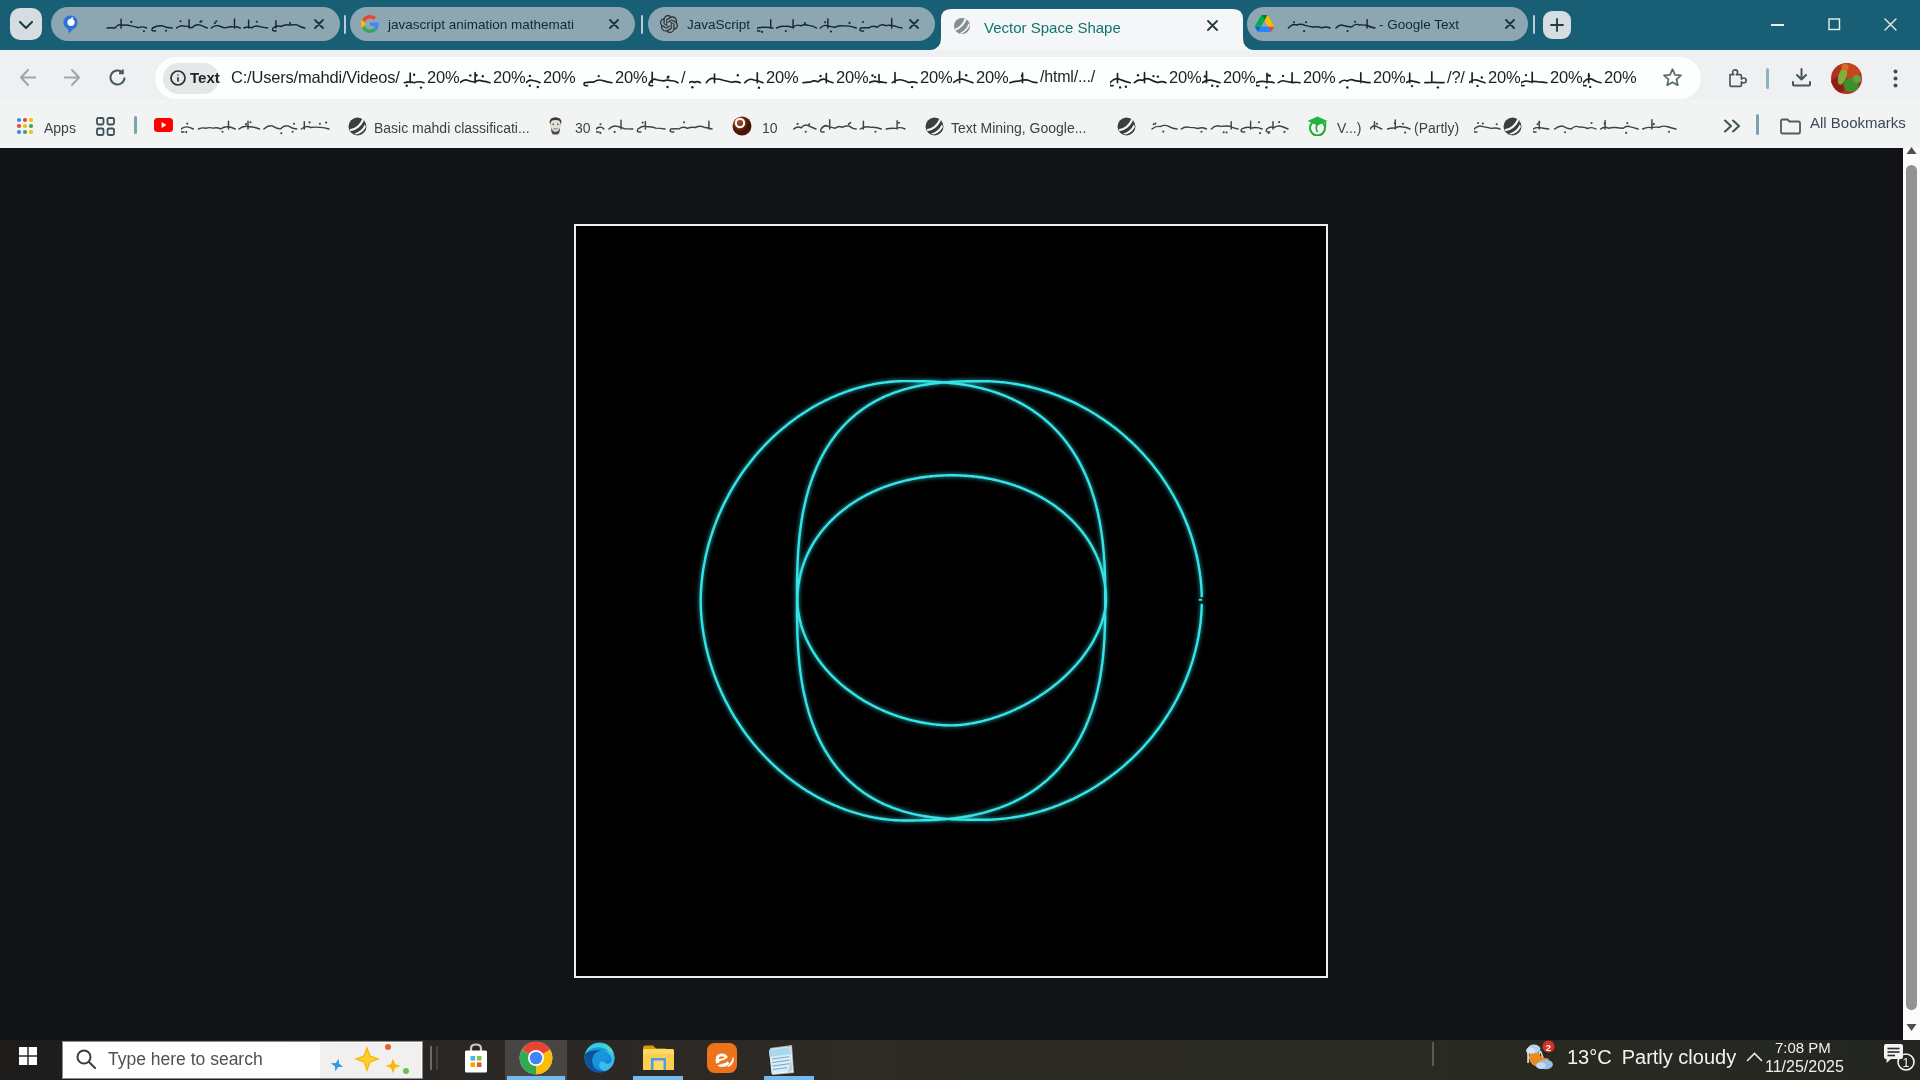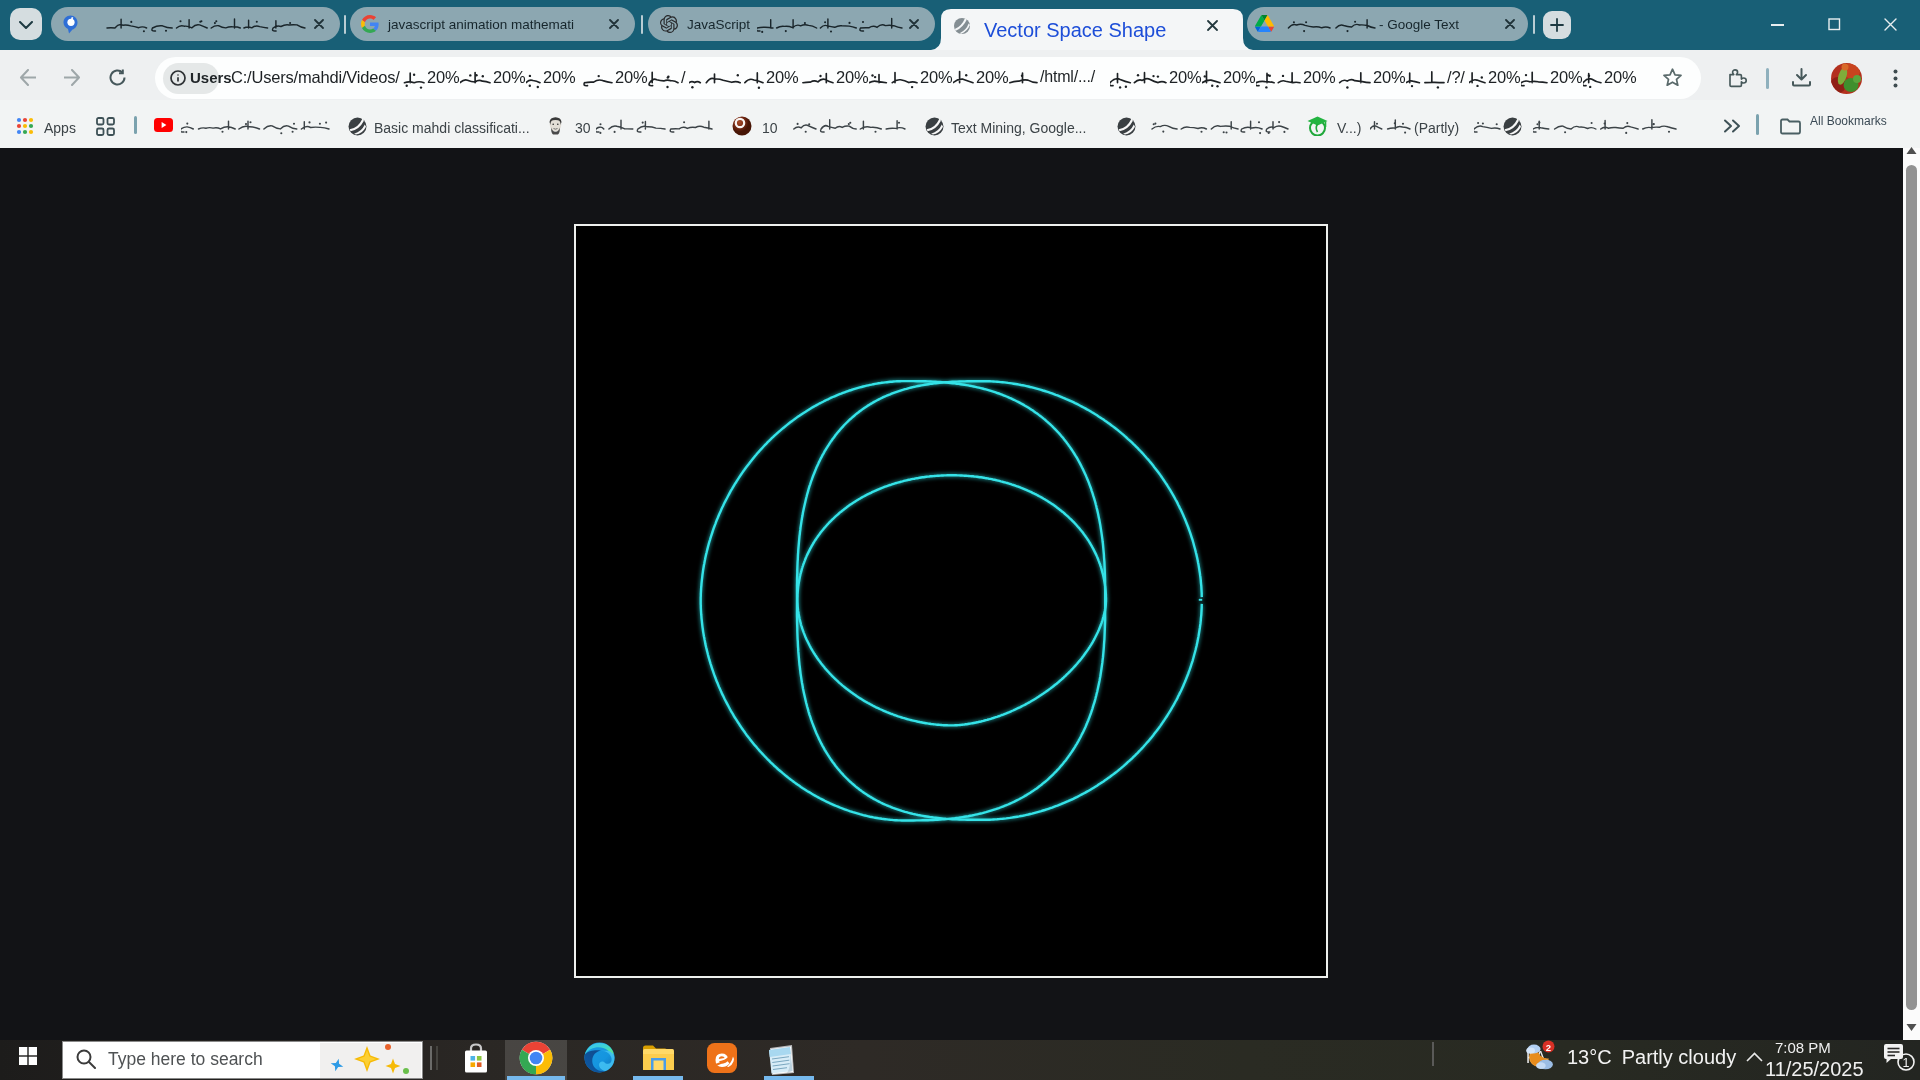--- a/index.html
+++ b/index.html
@@ -77,21 +77,21 @@
 <svg class="abs" style="left:931px;top:9px" width="322" height="41">
     <path d="M0 41 Q10 39.5 10 29 L10 10 Q10 0 20 0 L302 0 Q312 0 312 10 L312 29 Q312 39.5 322 41 Z" fill="#f4f6f7"></path>
   </svg>
 <svg class="abs" style="left:953px;top:17px" width="18" height="18" viewBox="0 0 18 18">
     <circle cx="9" cy="9" r="8" fill="#848e93"></circle>
     <g transform="rotate(-42 9 9)">
       <path d="M1.6 6.4 Q8 9.2 16.6 5.2 L16.6 7.6 Q8.5 11 1.2 8.4Z" fill="#f4f6f7"></path>
       <path d="M2.4 12.8 Q9.5 15 15.6 11.6 L15.6 13.6 Q9.5 16.4 3.4 14.4Z" fill="#f4f6f7"></path>
     </g>
   </svg>
-<div class="abs" style="left:984px;top:19px;font-size:20px;color:#1d4ed8;white-space:nowrap">Vector Space Shape</div>
+<div class="abs" style="left:984px;top:19px;font-size:15px;color:#0f766e;white-space:nowrap">Vector Space Shape</div>
 <svg class="abs" style="left:1207px;top:20px" width="11" height="11">
     <path d="M1 1L10 10M10 1L1 10" stroke="#24393e" stroke-width="1.8" stroke-linecap="round"></path>
   </svg>
 <div class="pill" style="left:1247px;width:281px"></div>
 <svg class="abs" style="left:1255px;top:15px" width="19" height="17" viewBox="0 0 87.3 78">
     <path d="m6.6 66.85 3.85 6.65c.8 1.4 1.95 2.5 3.3 3.3l13.75-23.8h-27.5c0 1.55.4 3.1 1.2 4.5z" fill="#0066da"></path>
     <path d="m43.65 25-13.75-23.8c-1.35.8-2.5 1.9-3.3 3.3l-25.4 44a9.06 9.06 0 0 0-1.2 4.5h27.5z" fill="#00ac47"></path>
     <path d="m73.55 76.8c1.35-.8 2.5-1.9 3.3-3.3l1.6-2.75 7.65-13.25c.8-1.4 1.2-2.95 1.2-4.5h-27.502l5.852 11.5z" fill="#ea4335"></path>
     <path d="m43.65 25 13.75-23.8c-1.35-.8-2.9-1.2-4.5-1.2h-18.5c-1.6 0-3.15.45-4.5 1.2z" fill="#00832d"></path>
     <path d="m59.8 53h-32.3l-13.75 23.8c1.35.8 2.9 1.2 4.5 1.2h50.8c1.6 0 3.15-.45 4.5-1.2z" fill="#2684fc"></path>
@@ -131,21 +131,21 @@
 <svg class="abs" style="left:109px;top:69px" width="17" height="17" viewBox="0 0 17 17">
     <path d="M15.5 8.5A7 7 0 1 1 13.5 3.6" fill="none" stroke="#45575b" stroke-width="2"></path>
     <path d="M13.8 0.5V4.3H10" fill="none" stroke="#45575b" stroke-width="2"></path>
   </svg>
 <div class="abs" style="left:155px;top:57px;width:1546px;height:42px;background:#fdfefe;border-radius:21px"></div>
 <div class="abs" style="left:163px;top:62.5px;width:56px;height:31px;background:#e5e8e8;border-radius:16px"></div>
 <svg class="abs" style="left:170px;top:70px" width="16" height="16">
     <circle cx="8" cy="8" r="7" fill="none" stroke="#2d3134" stroke-width="1.7"></circle>
     <path d="M8 7.2V11.5M8 4.5V5.6" stroke="#2d3134" stroke-width="1.7"></path>
   </svg>
-<div class="abs" style="left:190px;top:69px;font-size:15px;font-weight:bold;color:#202528">Users</div>
+<div class="abs" style="left:190px;top:69px;font-size:15px;font-weight:bold;color:#202528">Text</div>
 <div class="abs" style="left:231px;top:68px;font-size:16.5px;color:#1d2124;white-space:nowrap;letter-spacing:-0.2px">C:/Users/mahdi/Videos/</div>
 <svg style="position:absolute;left:402px;top:69px;opacity:1.0" width="26" height="20" viewBox="0 0 26 20">
     <path d="M22.0 13.7Q17.1 11.8 12.2 13.7Q7.3 12.0 2.4 13.7M8.2 13.7L8.2 4.2" fill="none" stroke="#1d2124" stroke-width="1.66" stroke-linecap="round"></path>
     <circle cx="12.1" cy="5.8" r="1.20" fill="#1d2124"></circle>
     <circle cx="19.0" cy="18.6" r="1.20" fill="#1d2124"></circle>
     <circle cx="4.7" cy="16.8" r="1.20" fill="#1d2124"></circle>
   </svg>
 <div class="abs" style="left:427px;top:68px;font-size:16.5px;color:#1d2124;white-space:nowrap;letter-spacing:-0.2px">20%</div>
 <svg style="position:absolute;left:460px;top:69px;opacity:1.0" width="34" height="20" viewBox="0 0 34 20">
     <path d="M30.0 13.7Q26.2 12.6 22.5 12.2Q18.8 10.1 15.0 13.0Q11.2 12.9 7.5 11.2Q3.8 9.9 0.0 13.7M15.1 13.7L15.1 3.6" fill="none" stroke="#1d2124" stroke-width="1.66" stroke-linecap="round"></path>
@@ -443,21 +443,21 @@
     <circle cx="6.4" cy="5.6" r="1.05" fill="#3c4347"></circle>
     <circle cx="4.5" cy="7.3" r="1.05" fill="#3c4347"></circle>
   </svg>
 <svg class="abs" style="left:1723px;top:119px" width="20" height="14">
     <path d="M2 1.5L8 7L2 12.5M10 1.5L16 7L10 12.5" fill="none" stroke="#3e5156" stroke-width="2" stroke-linecap="round" stroke-linejoin="round"></path>
   </svg>
 <div class="abs" style="left:1756px;top:114px;width:3px;height:21px;background:#7ba2ae;border-radius:1.5px"></div>
 <svg class="abs" style="left:1780px;top:118px" width="21" height="17">
     <path d="M1 3Q1 1.5 2.5 1.5H7.5L9.5 3.5H18.5Q20 3.5 20 5V13.5Q20 15.5 18.5 15.5H2.5Q1 15.5 1 14Z" fill="none" stroke="#4a5f63" stroke-width="1.8"></path>
   </svg>
-<div class="abs" style="left:1810px;top:114px;font-size:12px;color:#3a4954">All Bookmarks</div>
+<div class="abs" style="left:1810px;top:114px;font-size:15px;color:#3a4954">All Bookmarks</div>
 <div id="content"></div>
 <div id="canvasbox"></div>
 <svg class="abs" style="left:576px;top:226px" width="750" height="750" viewBox="576 226 750 750">
 <g fill="none" stroke="#35e3e8" stroke-width="2.4" style="filter:drop-shadow(0 0 2px rgba(47,227,232,0.85))">
 <path d="M1201.8 603.9L1201.7 605.7L1201.7 607.5L1201.6 609.3L1201.5 611.1L1201.4 613.0L1201.3 614.8L1201.1 616.6L1200.9 618.5L1200.8 620.3L1200.6 622.1L1200.4 624.0L1200.1 625.8L1199.9 627.7L1199.6 629.5L1199.3 631.4L1199.0 633.2L1198.7 635.1L1198.4 636.9L1198.0 638.8L1197.7 640.6L1197.3 642.5L1196.9 644.3L1196.5 646.1L1196.0 648.0L1195.6 649.8L1195.1 651.7L1194.6 653.5L1194.1 655.3L1193.6 657.2L1193.1 659.0L1192.6 660.8L1192.0 662.6L1191.4 664.4L1190.8 666.3L1190.2 668.1L1189.6 669.9L1188.9 671.7L1188.3 673.5L1187.6 675.3L1186.9 677.0L1186.2 678.8L1185.5 680.6L1184.7 682.4L1184.0 684.1L1183.2 685.9L1182.4 687.7L1181.6 689.4L1180.8 691.2L1179.9 692.9L1179.1 694.6L1178.2 696.3L1177.4 698.1L1176.5 699.8L1175.5 701.5L1174.6 703.2L1173.7 704.9L1172.7 706.5L1171.8 708.2L1170.8 709.9L1169.8 711.5L1168.8 713.2L1167.7 714.8L1166.7 716.5L1165.6 718.1L1164.6 719.7L1163.5 721.3L1162.4 722.9L1161.3 724.5L1160.2 726.1L1159.0 727.7L1157.9 729.2L1156.7 730.8L1155.5 732.3L1154.3 733.8L1153.1 735.4L1151.9 736.9L1150.7 738.4L1149.4 739.9L1148.2 741.4L1146.9 742.8L1145.6 744.3L1144.3 745.7L1143.0 747.2L1141.7 748.6L1140.4 750.0L1139.0 751.4L1137.7 752.8L1136.3 754.2L1134.9 755.6L1133.5 756.9L1132.1 758.3L1130.7 759.6L1129.3 760.9L1127.8 762.2L1126.4 763.5L1124.9 764.8L1123.5 766.1L1122.0 767.3L1120.5 768.6L1119.0 769.8L1117.5 771.1L1116.0 772.3L1114.4 773.5L1112.9 774.6L1111.3 775.8L1109.8 777.0L1108.2 778.1L1106.6 779.2L1105.0 780.3L1103.5 781.4L1101.8 782.5L1100.2 783.6L1098.6 784.6L1097.0 785.7L1095.3 786.7L1093.7 787.7L1092.0 788.7L1090.4 789.7L1088.7 790.7L1087.0 791.6L1085.3 792.6L1083.6 793.5L1081.9 794.4L1080.2 795.3L1078.5 796.2L1076.8 797.1L1075.1 797.9L1073.3 798.8L1071.6 799.6L1069.8 800.4L1068.1 801.2L1066.3 801.9L1064.6 802.7L1062.8 803.4L1061.0 804.2L1059.2 804.9L1057.5 805.6L1055.7 806.2L1053.9 806.9L1052.1 807.6L1050.3 808.2L1048.5 808.8L1046.7 809.4L1044.8 810.0L1043.0 810.5L1041.2 811.1L1039.4 811.6L1037.6 812.1L1035.7 812.6L1033.9 813.1L1032.1 813.6L1030.2 814.0L1028.4 814.5L1026.5 814.9L1024.7 815.3L1022.8 815.7L1021.0 816.0L1019.2 816.4L1017.3 816.7L1015.5 817.0L1013.6 817.3L1011.8 817.6L1009.9 817.9L1008.1 818.1L1006.2 818.4L1004.4 818.6L1002.6 818.8L1000.7 818.9L998.9 819.1L997.1 819.3L995.2 819.4L993.4 819.5L991.6 819.6L989.8 819.7L988.0 819.7L986.2 819.8L984.5 819.8L982.8 819.8L977.3 819.8L973.5 819.8L970.3 819.7L967.3 819.7L964.5 819.6L961.9 819.6L959.4 819.5L957.0 819.4L954.6 819.3L952.3 819.2L950.1 819.1L947.9 818.9L945.8 818.8L943.7 818.6L941.7 818.4L939.7 818.2L937.7 818.0L935.8 817.8L933.9 817.6L932.0 817.3L930.2 817.1L928.3 816.8L926.5 816.5L924.8 816.2L923.0 815.9L921.3 815.6L919.6 815.3L917.9 815.0L916.2 814.6L914.5 814.2L912.9 813.9L911.3 813.5L909.7 813.1L908.1 812.7L906.5 812.2L905.0 811.8L903.4 811.3L901.9 810.9L900.4 810.4L898.9 809.9L897.4 809.4L895.9 808.9L894.5 808.4L893.0 807.9L891.6 807.3L890.2 806.7L888.8 806.2L887.4 805.6L886.0 805.0L884.6 804.4L883.3 803.8L881.9 803.1L880.6 802.5L879.3 801.8L878.0 801.2L876.7 800.5L875.4 799.8L874.1 799.1L872.9 798.4L871.6 797.6L870.4 796.9L869.1 796.1L867.9 795.4L866.7 794.6L865.5 793.8L864.3 793.0L863.2 792.2L862.0 791.4L860.9 790.5L859.7 789.7L858.6 788.8L857.5 787.9L856.3 787.1L855.2 786.2L854.2 785.2L853.1 784.3L852.0 783.4L851.0 782.4L849.9 781.5L848.9 780.5L847.8 779.5L846.8 778.5L845.8 777.5L844.8 776.5L843.8 775.5L842.9 774.4L841.9 773.4L840.9 772.3L840.0 771.2L839.1 770.1L838.1 769.0L837.2 767.9L836.3 766.8L835.4 765.7L834.6 764.5L833.7 763.3L832.8 762.2L832.0 761.0L831.1 759.8L830.3 758.6L829.5 757.4L828.7 756.1L827.9 754.9L827.1 753.6L826.3 752.3L825.5 751.0L824.7 749.8L824.0 748.4L823.3 747.1L822.5 745.8L821.8 744.4L821.1 743.1L820.4 741.7L819.7 740.3L819.0 738.9L818.4 737.5L817.7 736.1L817.0 734.6L816.4 733.2L815.8 731.7L815.2 730.3L814.6 728.8L814.0 727.3L813.4 725.8L812.8 724.2L812.2 722.7L811.7 721.1L811.1 719.6L810.6 718.0L810.1 716.4L809.5 714.8L809.0 713.1L808.5 711.5L808.1 709.8L807.6 708.2L807.1 706.5L806.7 704.8L806.2 703.0L805.8 701.3L805.4 699.6L805.0 697.8L804.6 696.0L804.2 694.2L803.8 692.4L803.4 690.5L803.0 688.7L802.7 686.8L802.4 684.9L802.0 683.0L801.7 681.1L801.4 679.1L801.1 677.1L800.8 675.1L800.5 673.1L800.3 671.1L800.0 669.0L799.8 666.9L799.5 664.8L799.3 662.6L799.1 660.5L798.9 658.2L798.7 656.0L798.5 653.7L798.3 651.4L798.2 649.0L798.0 646.6L797.9 644.2L797.8 641.7L797.6 639.1L797.5 636.5L797.4 633.8L797.3 631.0L797.3 628.1L797.2 625.2L797.1 622.0L797.1 618.8L797.0 615.3L797.0 611.4L797.0 607.0L797.0 600.5L797.0 594.0L797.0 589.6L797.0 585.7L797.1 582.2L797.1 579.0L797.2 575.8L797.3 572.9L797.3 570.0L797.4 567.2L797.5 564.5L797.6 561.9L797.8 559.3L797.9 556.8L798.0 554.4L798.2 552.0L798.3 549.6L798.5 547.3L798.7 545.0L798.9 542.8L799.1 540.5L799.3 538.4L799.5 536.2L799.8 534.1L800.0 532.0L800.3 529.9L800.5 527.9L800.8 525.9L801.1 523.9L801.4 521.9L801.7 519.9L802.0 518.0L802.4 516.1L802.7 514.2L803.0 512.3L803.4 510.5L803.8 508.6L804.2 506.8L804.6 505.0L805.0 503.2L805.4 501.4L805.8 499.7L806.2 498.0L806.7 496.2L807.1 494.5L807.6 492.8L808.1 491.2L808.5 489.5L809.0 487.9L809.5 486.2L810.1 484.6L810.6 483.0L811.1 481.4L811.7 479.9L812.2 478.3L812.8 476.8L813.4 475.2L814.0 473.7L814.6 472.2L815.2 470.7L815.8 469.3L816.4 467.8L817.0 466.4L817.7 464.9L818.4 463.5L819.0 462.1L819.7 460.7L820.4 459.3L821.1 457.9L821.8 456.6L822.5 455.2L823.3 453.9L824.0 452.6L824.7 451.2L825.5 450.0L826.3 448.7L827.1 447.4L827.9 446.1L828.7 444.9L829.5 443.6L830.3 442.4L831.1 441.2L832.0 440.0L832.8 438.8L833.7 437.7L834.6 436.5L835.4 435.3L836.3 434.2L837.2 433.1L838.1 432.0L839.1 430.9L840.0 429.8L840.9 428.7L841.9 427.6L842.9 426.6L843.8 425.5L844.8 424.5L845.8 423.5L846.8 422.5L847.8 421.5L848.9 420.5L849.9 419.5L851.0 418.6L852.0 417.6L853.1 416.7L854.2 415.8L855.2 414.8L856.3 413.9L857.5 413.1L858.6 412.2L859.7 411.3L860.9 410.5L862.0 409.6L863.2 408.8L864.3 408.0L865.5 407.2L866.7 406.4L867.9 405.6L869.1 404.9L870.4 404.1L871.6 403.4L872.9 402.6L874.1 401.9L875.4 401.2L876.7 400.5L878.0 399.8L879.3 399.2L880.6 398.5L881.9 397.9L883.3 397.2L884.6 396.6L886.0 396.0L887.4 395.4L888.8 394.8L890.2 394.3L891.6 393.7L893.0 393.1L894.5 392.6L895.9 392.1L897.4 391.6L898.9 391.1L900.4 390.6L901.9 390.1L903.4 389.7L905.0 389.2L906.5 388.8L908.1 388.3L909.7 387.9L911.3 387.5L912.9 387.1L914.5 386.8L916.2 386.4L917.9 386.0L919.6 385.7L921.3 385.4L923.0 385.1L924.8 384.8L926.5 384.5L928.3 384.2L930.2 383.9L932.0 383.7L933.9 383.4L935.8 383.2L937.7 383.0L939.7 382.8L941.7 382.6L943.7 382.4L945.8 382.2L947.9 382.1L950.1 381.9L952.3 381.8L954.6 381.7L957.0 381.6L959.4 381.5L961.9 381.4L964.5 381.4L967.3 381.3L970.3 381.3L973.5 381.2L977.3 381.2L982.8 381.2L984.5 381.2L986.2 381.2L988.0 381.3L989.8 381.3L991.6 381.4L993.4 381.5L995.2 381.6L997.1 381.7L998.9 381.9L1000.7 382.1L1002.6 382.2L1004.4 382.4L1006.2 382.6L1008.1 382.9L1009.9 383.1L1011.8 383.4L1013.6 383.7L1015.5 384.0L1017.3 384.3L1019.2 384.6L1021.0 385.0L1022.8 385.3L1024.7 385.7L1026.5 386.1L1028.4 386.5L1030.2 387.0L1032.1 387.4L1033.9 387.9L1035.7 388.4L1037.6 388.9L1039.4 389.4L1041.2 389.9L1043.0 390.5L1044.8 391.0L1046.7 391.6L1048.5 392.2L1050.3 392.8L1052.1 393.4L1053.9 394.1L1055.7 394.8L1057.5 395.4L1059.2 396.1L1061.0 396.8L1062.8 397.6L1064.6 398.3L1066.3 399.1L1068.1 399.8L1069.8 400.6L1071.6 401.4L1073.3 402.2L1075.1 403.1L1076.8 403.9L1078.5 404.8L1080.2 405.7L1081.9 406.6L1083.6 407.5L1085.3 408.4L1087.0 409.4L1088.7 410.3L1090.4 411.3L1092.0 412.3L1093.7 413.3L1095.3 414.3L1097.0 415.3L1098.6 416.4L1100.2 417.4L1101.8 418.5L1103.5 419.6L1105.0 420.7L1106.6 421.8L1108.2 422.9L1109.8 424.0L1111.3 425.2L1112.9 426.4L1114.4 427.5L1116.0 428.7L1117.5 429.9L1119.0 431.2L1120.5 432.4L1122.0 433.7L1123.5 434.9L1124.9 436.2L1126.4 437.5L1127.8 438.8L1129.3 440.1L1130.7 441.4L1132.1 442.7L1133.5 444.1L1134.9 445.4L1136.3 446.8L1137.7 448.2L1139.0 449.6L1140.4 451.0L1141.7 452.4L1143.0 453.8L1144.3 455.3L1145.6 456.7L1146.9 458.2L1148.2 459.6L1149.4 461.1L1150.7 462.6L1151.9 464.1L1153.1 465.6L1154.3 467.2L1155.5 468.7L1156.7 470.2L1157.9 471.8L1159.0 473.3L1160.2 474.9L1161.3 476.5L1162.4 478.1L1163.5 479.7L1164.6 481.3L1165.6 482.9L1166.7 484.5L1167.7 486.2L1168.8 487.8L1169.8 489.5L1170.8 491.1L1171.8 492.8L1172.7 494.5L1173.7 496.1L1174.6 497.8L1175.5 499.5L1176.5 501.2L1177.4 502.9L1178.2 504.7L1179.1 506.4L1179.9 508.1L1180.8 509.8L1181.6 511.6L1182.4 513.3L1183.2 515.1L1184.0 516.9L1184.7 518.6L1185.5 520.4L1186.2 522.2L1186.9 524.0L1187.6 525.7L1188.3 527.5L1188.9 529.3L1189.6 531.1L1190.2 532.9L1190.8 534.7L1191.4 536.6L1192.0 538.4L1192.6 540.2L1193.1 542.0L1193.6 543.8L1194.1 545.7L1194.6 547.5L1195.1 549.3L1195.6 551.2L1196.0 553.0L1196.5 554.9L1196.9 556.7L1197.3 558.5L1197.7 560.4L1198.0 562.2L1198.4 564.1L1198.7 565.9L1199.0 567.8L1199.3 569.6L1199.6 571.5L1199.9 573.3L1200.1 575.2L1200.4 577.0L1200.6 578.9L1200.8 580.7L1200.9 582.5L1201.1 584.4L1201.3 586.2L1201.4 588.0L1201.5 589.9L1201.6 591.7L1201.7 593.5L1201.7 595.3L1201.8 597.1"></path>
 <path d="M1105.2 600.8L1105.2 606.5L1105.2 610.6L1105.1 614.1L1105.1 617.4L1105.1 620.5L1105.0 623.5L1104.9 626.4L1104.8 629.1L1104.7 631.8L1104.6 634.4L1104.5 637.0L1104.4 639.5L1104.2 641.9L1104.0 644.3L1103.9 646.7L1103.7 649.0L1103.5 651.3L1103.3 653.5L1103.1 655.8L1102.9 657.9L1102.6 660.1L1102.4 662.2L1102.1 664.3L1101.8 666.4L1101.5 668.5L1101.2 670.5L1100.9 672.5L1100.6 674.5L1100.3 676.5L1099.9 678.5L1099.6 680.4L1099.2 682.3L1098.8 684.2L1098.4 686.1L1098.0 688.0L1097.6 689.8L1097.2 691.7L1096.7 693.5L1096.3 695.3L1095.8 697.1L1095.4 698.8L1094.9 700.6L1094.4 702.3L1093.9 704.0L1093.3 705.7L1092.8 707.4L1092.3 709.1L1091.7 710.8L1091.2 712.4L1090.6 714.1L1090.0 715.7L1089.4 717.3L1088.8 718.9L1088.2 720.5L1087.5 722.0L1086.9 723.6L1086.2 725.2L1085.6 726.7L1084.9 728.2L1084.2 729.7L1083.5 731.2L1082.8 732.7L1082.0 734.1L1081.3 735.6L1080.6 737.0L1079.8 738.5L1079.0 739.9L1078.3 741.3L1077.5 742.7L1076.7 744.1L1075.8 745.4L1075.0 746.8L1074.2 748.1L1073.3 749.5L1072.5 750.8L1071.6 752.1L1070.7 753.4L1069.8 754.7L1068.9 755.9L1068.0 757.2L1067.1 758.4L1066.2 759.7L1065.2 760.9L1064.2 762.1L1063.3 763.3L1062.3 764.5L1061.3 765.6L1060.3 766.8L1059.3 768.0L1058.3 769.1L1057.2 770.2L1056.2 771.3L1055.1 772.4L1054.0 773.5L1053.0 774.6L1051.9 775.6L1050.8 776.7L1049.7 777.7L1048.5 778.8L1047.4 779.8L1046.2 780.8L1045.1 781.8L1043.9 782.7L1042.7 783.7L1041.5 784.7L1040.3 785.6L1039.1 786.5L1037.9 787.5L1036.7 788.4L1035.4 789.2L1034.1 790.1L1032.9 791.0L1031.6 791.8L1030.3 792.7L1029.0 793.5L1027.7 794.3L1026.4 795.1L1025.0 795.9L1023.7 796.7L1022.3 797.5L1020.9 798.2L1019.5 799.0L1018.1 799.7L1016.7 800.4L1015.3 801.1L1013.9 801.8L1012.4 802.5L1011.0 803.2L1009.5 803.8L1008.0 804.5L1006.5 805.1L1005.0 805.7L1003.5 806.3L1002.0 806.9L1000.4 807.5L998.9 808.1L997.3 808.6L995.7 809.2L994.1 809.7L992.5 810.2L990.9 810.7L989.2 811.2L987.6 811.7L985.9 812.2L984.2 812.6L982.5 813.1L980.8 813.5L979.0 813.9L977.3 814.3L975.5 814.7L973.7 815.1L971.9 815.5L970.1 815.8L968.3 816.2L966.4 816.5L964.5 816.8L962.6 817.1L960.7 817.4L958.7 817.7L956.8 817.9L954.8 818.2L952.7 818.4L950.7 818.6L948.6 818.9L946.5 819.1L944.3 819.2L942.1 819.4L939.9 819.6L937.6 819.7L935.3 819.9L932.9 820.0L930.5 820.1L927.9 820.2L925.3 820.3L922.6 820.3L919.8 820.4L916.8 820.4L913.5 820.5L909.8 820.5L904.6 820.5L903.1 820.5L901.6 820.5L900.0 820.4L898.4 820.4L896.8 820.3L895.2 820.2L893.5 820.1L891.9 819.9L890.2 819.8L888.5 819.6L886.9 819.4L885.2 819.2L883.5 819.0L881.8 818.8L880.2 818.5L878.5 818.3L876.8 818.0L875.1 817.7L873.4 817.4L871.7 817.0L870.0 816.7L868.3 816.3L866.6 815.9L864.9 815.5L863.2 815.1L861.5 814.6L859.8 814.2L858.1 813.7L856.4 813.2L854.7 812.7L853.0 812.2L851.3 811.6L849.6 811.1L848.0 810.5L846.3 809.9L844.6 809.3L842.9 808.7L841.2 808.0L839.6 807.4L837.9 806.7L836.2 806.0L834.6 805.3L832.9 804.6L831.3 803.9L829.6 803.1L828.0 802.3L826.4 801.6L824.7 800.8L823.1 799.9L821.5 799.1L819.8 798.3L818.2 797.4L816.6 796.5L815.0 795.6L813.4 794.7L811.8 793.8L810.3 792.8L808.7 791.9L807.1 790.9L805.6 789.9L804.0 788.9L802.4 787.9L800.9 786.9L799.4 785.8L797.8 784.8L796.3 783.7L794.8 782.6L793.3 781.5L791.8 780.4L790.3 779.3L788.8 778.1L787.4 777.0L785.9 775.8L784.5 774.6L783.0 773.4L781.6 772.2L780.2 771.0L778.7 769.8L777.3 768.5L775.9 767.2L774.5 766.0L773.2 764.7L771.8 763.4L770.4 762.1L769.1 760.7L767.7 759.4L766.4 758.0L765.1 756.7L763.8 755.3L762.5 753.9L761.2 752.5L759.9 751.1L758.7 749.7L757.4 748.3L756.2 746.8L754.9 745.4L753.7 743.9L752.5 742.4L751.3 740.9L750.1 739.4L749.0 737.9L747.8 736.4L746.6 734.9L745.5 733.4L744.4 731.8L743.3 730.3L742.2 728.7L741.1 727.1L740.0 725.5L739.0 723.9L737.9 722.3L736.9 720.7L735.9 719.1L734.8 717.5L733.8 715.8L732.9 714.2L731.9 712.5L730.9 710.9L730.0 709.2L729.1 707.5L728.2 705.8L727.3 704.1L726.4 702.4L725.5 700.7L724.6 699.0L723.8 697.3L723.0 695.6L722.1 693.9L721.3 692.1L720.6 690.4L719.8 688.6L719.0 686.9L718.3 685.1L717.6 683.3L716.8 681.6L716.1 679.8L715.5 678.0L714.8 676.2L714.1 674.4L713.5 672.7L712.9 670.9L712.3 669.1L711.7 667.3L711.1 665.4L710.5 663.6L710.0 661.8L709.4 660.0L708.9 658.2L708.4 656.4L707.9 654.5L707.5 652.7L707.0 650.9L706.6 649.1L706.1 647.2L705.7 645.4L705.3 643.6L705.0 641.8L704.6 639.9L704.3 638.1L703.9 636.3L703.6 634.4L703.3 632.6L703.0 630.8L702.8 629.0L702.5 627.1L702.3 625.3L702.1 623.5L701.9 621.7L701.7 619.9L701.5 618.1L701.4 616.3L701.2 614.5L701.1 612.7L701.0 611.0L700.9 609.2L700.8 607.5L700.8 605.7L700.7 604.0L700.7 602.4L700.7 600.8L700.7 599.2L700.7 597.6L700.8 595.9L700.8 594.1L700.9 592.4L701.0 590.6L701.1 588.9L701.2 587.1L701.4 585.3L701.5 583.5L701.7 581.7L701.9 579.9L702.1 578.1L702.3 576.3L702.5 574.5L702.8 572.6L703.0 570.8L703.3 569.0L703.6 567.2L703.9 565.3L704.3 563.5L704.6 561.7L705.0 559.8L705.3 558.0L705.7 556.2L706.1 554.4L706.6 552.5L707.0 550.7L707.5 548.9L707.9 547.1L708.4 545.2L708.9 543.4L709.4 541.6L710.0 539.8L710.5 538.0L711.1 536.2L711.7 534.3L712.3 532.5L712.9 530.7L713.5 528.9L714.1 527.2L714.8 525.4L715.5 523.6L716.1 521.8L716.8 520.0L717.6 518.3L718.3 516.5L719.0 514.7L719.8 513.0L720.6 511.2L721.3 509.5L722.1 507.7L723.0 506.0L723.8 504.3L724.6 502.6L725.5 500.9L726.4 499.2L727.3 497.5L728.2 495.8L729.1 494.1L730.0 492.4L730.9 490.7L731.9 489.1L732.9 487.4L733.8 485.8L734.8 484.1L735.9 482.5L736.9 480.9L737.9 479.3L739.0 477.7L740.0 476.1L741.1 474.5L742.2 472.9L743.3 471.3L744.4 469.8L745.5 468.2L746.6 466.7L747.8 465.2L749.0 463.7L750.1 462.2L751.3 460.7L752.5 459.2L753.7 457.7L754.9 456.2L756.2 454.8L757.4 453.3L758.7 451.9L759.9 450.5L761.2 449.1L762.5 447.7L763.8 446.3L765.1 444.9L766.4 443.6L767.7 442.2L769.1 440.9L770.4 439.5L771.8 438.2L773.2 436.9L774.5 435.6L775.9 434.4L777.3 433.1L778.7 431.8L780.2 430.6L781.6 429.4L783.0 428.2L784.5 427.0L785.9 425.8L787.4 424.6L788.8 423.5L790.3 422.3L791.8 421.2L793.3 420.1L794.8 419.0L796.3 417.9L797.8 416.8L799.4 415.8L800.9 414.7L802.4 413.7L804.0 412.7L805.6 411.7L807.1 410.7L808.7 409.7L810.3 408.8L811.8 407.8L813.4 406.9L815.0 406.0L816.6 405.1L818.2 404.2L819.8 403.3L821.5 402.5L823.1 401.7L824.7 400.8L826.4 400.0L828.0 399.3L829.6 398.5L831.3 397.7L832.9 397.0L834.6 396.3L836.2 395.6L837.9 394.9L839.6 394.2L841.2 393.6L842.9 392.9L844.6 392.3L846.3 391.7L848.0 391.1L849.6 390.5L851.3 390.0L853.0 389.4L854.7 388.9L856.4 388.4L858.1 387.9L859.8 387.4L861.5 387.0L863.2 386.5L864.9 386.1L866.6 385.7L868.3 385.3L870.0 384.9L871.7 384.6L873.4 384.2L875.1 383.9L876.8 383.6L878.5 383.3L880.2 383.1L881.8 382.8L883.5 382.6L885.2 382.4L886.9 382.2L888.5 382.0L890.2 381.8L891.9 381.7L893.5 381.5L895.2 381.4L896.8 381.3L898.4 381.2L900.0 381.2L901.6 381.1L903.1 381.1L904.6 381.1L909.8 381.1L913.5 381.1L916.8 381.2L919.8 381.2L922.6 381.3L925.3 381.3L927.9 381.4L930.5 381.5L932.9 381.6L935.3 381.7L937.6 381.9L939.9 382.0L942.1 382.2L944.3 382.4L946.5 382.5L948.6 382.7L950.7 383.0L952.7 383.2L954.8 383.4L956.8 383.7L958.7 383.9L960.7 384.2L962.6 384.5L964.5 384.8L966.4 385.1L968.3 385.4L970.1 385.8L971.9 386.1L973.7 386.5L975.5 386.9L977.3 387.3L979.0 387.7L980.8 388.1L982.5 388.5L984.2 389.0L985.9 389.4L987.6 389.9L989.2 390.4L990.9 390.9L992.5 391.4L994.1 391.9L995.7 392.4L997.3 393.0L998.9 393.5L1000.4 394.1L1002.0 394.7L1003.5 395.3L1005.0 395.9L1006.5 396.5L1008.0 397.1L1009.5 397.8L1011.0 398.4L1012.4 399.1L1013.9 399.8L1015.3 400.5L1016.7 401.2L1018.1 401.9L1019.5 402.6L1020.9 403.4L1022.3 404.1L1023.7 404.9L1025.0 405.7L1026.4 406.5L1027.7 407.3L1029.0 408.1L1030.3 408.9L1031.6 409.8L1032.9 410.6L1034.1 411.5L1035.4 412.4L1036.7 413.2L1037.9 414.1L1039.1 415.1L1040.3 416.0L1041.5 416.9L1042.7 417.9L1043.9 418.9L1045.1 419.8L1046.2 420.8L1047.4 421.8L1048.5 422.8L1049.7 423.9L1050.8 424.9L1051.9 426.0L1053.0 427.0L1054.0 428.1L1055.1 429.2L1056.2 430.3L1057.2 431.4L1058.3 432.5L1059.3 433.6L1060.3 434.8L1061.3 436.0L1062.3 437.1L1063.3 438.3L1064.2 439.5L1065.2 440.7L1066.2 441.9L1067.1 443.2L1068.0 444.4L1068.9 445.7L1069.8 446.9L1070.7 448.2L1071.6 449.5L1072.5 450.8L1073.3 452.1L1074.2 453.5L1075.0 454.8L1075.8 456.2L1076.7 457.5L1077.5 458.9L1078.3 460.3L1079.0 461.7L1079.8 463.1L1080.6 464.6L1081.3 466.0L1082.0 467.5L1082.8 468.9L1083.5 470.4L1084.2 471.9L1084.9 473.4L1085.6 474.9L1086.2 476.4L1086.9 478.0L1087.5 479.6L1088.2 481.1L1088.8 482.7L1089.4 484.3L1090.0 485.9L1090.6 487.5L1091.2 489.2L1091.7 490.8L1092.3 492.5L1092.8 494.2L1093.3 495.9L1093.9 497.6L1094.4 499.3L1094.9 501.0L1095.4 502.8L1095.8 504.5L1096.3 506.3L1096.7 508.1L1097.2 509.9L1097.6 511.8L1098.0 513.6L1098.4 515.5L1098.8 517.4L1099.2 519.3L1099.6 521.2L1099.9 523.1L1100.3 525.1L1100.6 527.1L1100.9 529.1L1101.2 531.1L1101.5 533.1L1101.8 535.2L1102.1 537.3L1102.4 539.4L1102.6 541.5L1102.9 543.7L1103.1 545.8L1103.3 548.1L1103.5 550.3L1103.7 552.6L1103.9 554.9L1104.0 557.3L1104.2 559.7L1104.4 562.1L1104.5 564.6L1104.6 567.2L1104.7 569.8L1104.8 572.5L1104.9 575.2L1105.0 578.1L1105.1 581.1L1105.1 584.2L1105.1 587.5L1105.2 591.0L1105.2 595.1L1105.2 600.8Z"></path>
 <path d="M1106.0 600.4L1106.0 600.9L1106.0 601.6L1105.9 602.3L1105.9 603.1L1105.8 603.8L1105.8 604.6L1105.7 605.5L1105.6 606.3L1105.5 607.2L1105.3 608.0L1105.2 608.9L1105.0 609.8L1104.9 610.7L1104.7 611.6L1104.5 612.6L1104.3 613.5L1104.1 614.4L1103.8 615.4L1103.6 616.3L1103.3 617.3L1103.1 618.2L1102.8 619.2L1102.5 620.2L1102.2 621.1L1101.8 622.1L1101.5 623.1L1101.1 624.1L1100.8 625.1L1100.4 626.0L1100.0 627.0L1099.6 628.0L1099.2 629.0L1098.8 630.0L1098.3 631.0L1097.9 632.0L1097.4 633.0L1096.9 634.0L1096.4 635.0L1095.9 636.0L1095.4 637.0L1094.9 638.0L1094.3 639.1L1093.8 640.1L1093.2 641.1L1092.7 642.1L1092.1 643.1L1091.5 644.1L1090.9 645.1L1090.2 646.1L1089.6 647.1L1088.9 648.1L1088.3 649.1L1087.6 650.1L1086.9 651.1L1086.2 652.1L1085.5 653.0L1084.8 654.0L1084.1 655.0L1083.4 656.0L1082.6 657.0L1081.9 658.0L1081.1 658.9L1080.3 659.9L1079.5 660.9L1078.7 661.8L1077.9 662.8L1077.1 663.8L1076.2 664.7L1075.4 665.7L1074.5 666.6L1073.7 667.5L1072.8 668.5L1071.9 669.4L1071.0 670.3L1070.1 671.3L1069.2 672.2L1068.3 673.1L1067.4 674.0L1066.4 674.9L1065.5 675.8L1064.5 676.7L1063.6 677.6L1062.6 678.5L1061.6 679.4L1060.6 680.2L1059.6 681.1L1058.6 682.0L1057.6 682.8L1056.6 683.7L1055.5 684.5L1054.5 685.3L1053.4 686.2L1052.4 687.0L1051.3 687.8L1050.3 688.6L1049.2 689.4L1048.1 690.2L1047.0 691.0L1045.9 691.8L1044.8 692.6L1043.7 693.3L1042.6 694.1L1041.5 694.8L1040.3 695.6L1039.2 696.3L1038.1 697.1L1036.9 697.8L1035.8 698.5L1034.6 699.2L1033.4 699.9L1032.3 700.6L1031.1 701.3L1029.9 702.0L1028.8 702.6L1027.6 703.3L1026.4 703.9L1025.2 704.6L1024.0 705.2L1022.8 705.8L1021.6 706.4L1020.4 707.1L1019.2 707.6L1017.9 708.2L1016.7 708.8L1015.5 709.4L1014.3 709.9L1013.1 710.5L1011.8 711.0L1010.6 711.6L1009.4 712.1L1008.1 712.6L1006.9 713.1L1005.7 713.6L1004.4 714.1L1003.2 714.6L1001.9 715.0L1000.7 715.5L999.5 716.0L998.2 716.4L997.0 716.8L995.7 717.2L994.5 717.6L993.3 718.0L992.0 718.4L990.8 718.8L989.5 719.2L988.3 719.5L987.1 719.9L985.9 720.2L984.6 720.5L983.4 720.9L982.2 721.2L981.0 721.5L979.7 721.7L978.5 722.0L977.3 722.3L976.1 722.5L974.9 722.8L973.7 723.0L972.6 723.2L971.4 723.4L970.2 723.6L969.1 723.8L967.9 724.0L966.8 724.2L965.6 724.3L964.5 724.5L963.4 724.6L962.3 724.7L961.2 724.9L960.1 725.0L959.1 725.1L958.0 725.1L957.0 725.2L956.0 725.3L955.0 725.3L954.1 725.4L953.2 725.4L952.4 725.4L951.7 725.4L950.7 725.4L949.5 725.4L948.4 725.4L947.2 725.3L946.0 725.3L944.8 725.2L943.6 725.2L942.3 725.1L941.1 725.0L939.9 724.9L938.6 724.8L937.4 724.7L936.1 724.6L934.9 724.4L933.6 724.3L932.3 724.1L931.1 724.0L929.8 723.8L928.5 723.6L927.3 723.4L926.0 723.2L924.7 723.0L923.4 722.8L922.2 722.5L920.9 722.3L919.6 722.0L918.3 721.8L917.1 721.5L915.8 721.2L914.5 720.9L913.2 720.6L912.0 720.3L910.7 720.0L909.4 719.7L908.1 719.3L906.9 719.0L905.6 718.6L904.3 718.2L903.1 717.9L901.8 717.5L900.6 717.1L899.3 716.7L898.1 716.3L896.8 715.8L895.6 715.4L894.3 715.0L893.1 714.5L891.8 714.0L890.6 713.6L889.4 713.1L888.2 712.6L886.9 712.1L885.7 711.6L884.5 711.1L883.3 710.6L882.1 710.0L880.9 709.5L879.7 709.0L878.5 708.4L877.3 707.8L876.1 707.3L875.0 706.7L873.8 706.1L872.6 705.5L871.5 704.9L870.3 704.3L869.2 703.6L868.0 703.0L866.9 702.4L865.7 701.7L864.6 701.1L863.5 700.4L862.4 699.7L861.3 699.0L860.2 698.4L859.1 697.7L858.0 697.0L856.9 696.3L855.9 695.5L854.8 694.8L853.7 694.1L852.7 693.3L851.6 692.6L850.6 691.8L849.6 691.1L848.6 690.3L847.6 689.5L846.5 688.8L845.6 688.0L844.6 687.2L843.6 686.4L842.6 685.6L841.7 684.8L840.7 683.9L839.7 683.1L838.8 682.3L837.9 681.4L837.0 680.6L836.0 679.7L835.1 678.9L834.3 678.0L833.4 677.2L832.5 676.3L831.6 675.4L830.8 674.5L829.9 673.6L829.1 672.7L828.3 671.8L827.4 670.9L826.6 670.0L825.8 669.1L825.0 668.2L824.3 667.2L823.5 666.3L822.7 665.4L822.0 664.4L821.2 663.5L820.5 662.5L819.8 661.6L819.1 660.6L818.4 659.7L817.7 658.7L817.0 657.7L816.4 656.8L815.7 655.8L815.1 654.8L814.4 653.8L813.8 652.8L813.2 651.8L812.6 650.9L812.0 649.9L811.4 648.9L810.8 647.9L810.3 646.9L809.7 645.8L809.2 644.8L808.7 643.8L808.2 642.8L807.7 641.8L807.2 640.8L806.7 639.8L806.2 638.7L805.8 637.7L805.3 636.7L804.9 635.6L804.5 634.6L804.1 633.6L803.7 632.6L803.3 631.5L802.9 630.5L802.6 629.5L802.2 628.4L801.9 627.4L801.6 626.4L801.2 625.3L800.9 624.3L800.7 623.3L800.4 622.2L800.1 621.2L799.9 620.2L799.6 619.1L799.4 618.1L799.2 617.1L799.0 616.0L798.8 615.0L798.6 614.0L798.4 613.0L798.3 612.0L798.1 610.9L798.0 609.9L797.9 608.9L797.8 607.9L797.7 606.9L797.6 606.0L797.6 605.0L797.5 604.0L797.5 603.1L797.4 602.1L797.4 601.2L797.4 600.4L797.4 599.1L797.4 597.9L797.5 596.8L797.5 595.6L797.5 594.5L797.6 593.3L797.7 592.2L797.8 591.0L797.9 589.9L798.0 588.8L798.1 587.7L798.2 586.5L798.4 585.4L798.5 584.3L798.7 583.2L798.9 582.1L799.1 581.0L799.3 579.9L799.5 578.8L799.7 577.7L799.9 576.6L800.2 575.5L800.4 574.4L800.7 573.3L801.0 572.3L801.3 571.2L801.6 570.1L801.9 569.0L802.2 568.0L802.5 566.9L802.9 565.8L803.2 564.8L803.6 563.7L804.0 562.7L804.4 561.6L804.8 560.6L805.2 559.5L805.6 558.5L806.0 557.5L806.5 556.4L806.9 555.4L807.4 554.4L807.9 553.4L808.4 552.4L808.9 551.4L809.4 550.4L809.9 549.4L810.4 548.4L811.0 547.4L811.5 546.4L812.1 545.4L812.7 544.4L813.2 543.4L813.8 542.5L814.4 541.5L815.0 540.5L815.7 539.6L816.3 538.6L816.9 537.7L817.6 536.8L818.3 535.8L818.9 534.9L819.6 534.0L820.3 533.0L821.0 532.1L821.7 531.2L822.5 530.3L823.2 529.4L823.9 528.5L824.7 527.6L825.5 526.8L826.2 525.9L827.0 525.0L827.8 524.2L828.6 523.3L829.4 522.4L830.2 521.6L831.0 520.8L831.9 519.9L832.7 519.1L833.6 518.3L834.4 517.5L835.3 516.7L836.2 515.9L837.1 515.1L838.0 514.3L838.9 513.5L839.8 512.7L840.7 511.9L841.7 511.2L842.6 510.4L843.6 509.7L844.5 508.9L845.5 508.2L846.5 507.5L847.4 506.7L848.4 506.0L849.4 505.3L850.4 504.6L851.4 503.9L852.5 503.2L853.5 502.6L854.5 501.9L855.6 501.2L856.6 500.6L857.7 499.9L858.7 499.3L859.8 498.7L860.9 498.0L862.0 497.4L863.1 496.8L864.2 496.2L865.3 495.6L866.4 495.0L867.5 494.4L868.7 493.9L869.8 493.3L870.9 492.8L872.1 492.2L873.2 491.7L874.4 491.1L875.6 490.6L876.7 490.1L877.9 489.6L879.1 489.1L880.3 488.6L881.5 488.1L882.7 487.7L883.9 487.2L885.1 486.7L886.3 486.3L887.5 485.9L888.8 485.4L890.0 485.0L891.3 484.6L892.5 484.2L893.7 483.8L895.0 483.4L896.3 483.0L897.5 482.7L898.8 482.3L900.1 482.0L901.3 481.6L902.6 481.3L903.9 480.9L905.2 480.6L906.5 480.3L907.8 480.0L909.1 479.7L910.4 479.5L911.7 479.2L913.1 478.9L914.4 478.7L915.7 478.4L917.0 478.2L918.4 478.0L919.7 477.7L921.0 477.5L922.4 477.3L923.7 477.2L925.1 477.0L926.4 476.8L927.8 476.6L929.2 476.5L930.5 476.3L931.9 476.2L933.3 476.1L934.7 476.0L936.0 475.9L937.4 475.8L938.8 475.7L940.2 475.6L941.6 475.5L943.0 475.5L944.4 475.4L945.9 475.4L947.3 475.3L948.7 475.3L950.2 475.3L951.7 475.3L953.2 475.3L954.7 475.3L956.1 475.3L957.5 475.4L959.0 475.4L960.4 475.5L961.8 475.5L963.2 475.6L964.6 475.7L966.0 475.8L967.4 475.9L968.7 476.0L970.1 476.1L971.5 476.2L972.9 476.3L974.2 476.5L975.6 476.6L977.0 476.8L978.3 477.0L979.7 477.2L981.0 477.3L982.4 477.5L983.7 477.7L985.0 478.0L986.4 478.2L987.7 478.4L989.0 478.7L990.3 478.9L991.7 479.2L993.0 479.5L994.3 479.7L995.6 480.0L996.9 480.3L998.2 480.6L999.5 480.9L1000.8 481.3L1002.1 481.6L1003.3 482.0L1004.6 482.3L1005.9 482.7L1007.1 483.0L1008.4 483.4L1009.7 483.8L1010.9 484.2L1012.1 484.6L1013.4 485.0L1014.6 485.4L1015.9 485.9L1017.1 486.3L1018.3 486.7L1019.5 487.2L1020.7 487.7L1021.9 488.1L1023.1 488.6L1024.3 489.1L1025.5 489.6L1026.7 490.1L1027.8 490.6L1029.0 491.1L1030.2 491.7L1031.3 492.2L1032.5 492.8L1033.6 493.3L1034.7 493.9L1035.9 494.4L1037.0 495.0L1038.1 495.6L1039.2 496.2L1040.3 496.8L1041.4 497.4L1042.5 498.0L1043.6 498.7L1044.7 499.3L1045.7 499.9L1046.8 500.6L1047.8 501.2L1048.9 501.9L1049.9 502.6L1050.9 503.2L1052.0 503.9L1053.0 504.6L1054.0 505.3L1055.0 506.0L1056.0 506.7L1056.9 507.5L1057.9 508.2L1058.9 508.9L1059.8 509.7L1060.8 510.4L1061.7 511.2L1062.7 511.9L1063.6 512.7L1064.5 513.5L1065.4 514.3L1066.3 515.1L1067.2 515.9L1068.1 516.7L1069.0 517.5L1069.8 518.3L1070.7 519.1L1071.5 519.9L1072.4 520.8L1073.2 521.6L1074.0 522.4L1074.8 523.3L1075.6 524.2L1076.4 525.0L1077.2 525.9L1077.9 526.8L1078.7 527.6L1079.5 528.5L1080.2 529.4L1080.9 530.3L1081.7 531.2L1082.4 532.1L1083.1 533.0L1083.8 534.0L1084.5 534.9L1085.1 535.8L1085.8 536.8L1086.5 537.7L1087.1 538.6L1087.7 539.6L1088.4 540.5L1089.0 541.5L1089.6 542.5L1090.2 543.4L1090.7 544.4L1091.3 545.4L1091.9 546.4L1092.4 547.4L1093.0 548.4L1093.5 549.4L1094.0 550.4L1094.5 551.4L1095.0 552.4L1095.5 553.4L1096.0 554.4L1096.5 555.4L1096.9 556.4L1097.4 557.5L1097.8 558.5L1098.2 559.5L1098.6 560.6L1099.0 561.6L1099.4 562.7L1099.8 563.7L1100.2 564.8L1100.5 565.8L1100.9 566.9L1101.2 568.0L1101.5 569.0L1101.8 570.1L1102.1 571.2L1102.4 572.3L1102.7 573.3L1103.0 574.4L1103.2 575.5L1103.5 576.6L1103.7 577.7L1103.9 578.8L1104.1 579.9L1104.3 581.0L1104.5 582.1L1104.7 583.2L1104.9 584.3L1105.0 585.4L1105.2 586.5L1105.3 587.7L1105.4 588.8L1105.5 589.9L1105.6 591.0L1105.7 592.2L1105.8 593.3L1105.9 594.5L1105.9 595.6L1105.9 596.8L1106.0 597.9L1106.0 599.1L1106.0 600.3Z"></path>
 <path d="M1198.8 599.8L1202.2 599.8" stroke-width="1.9"></path>
 </g>
   </svg>
@@ -582,21 +582,21 @@
     <ellipse cx="21.5" cy="24.5" rx="7.4" ry="4.8" fill="#9bbde4"></ellipse>
     <ellipse cx="16.9" cy="25.7" rx="4.8" ry="3.4" fill="#c5dbf4"></ellipse>
     <circle cx="24.5" cy="6.5" r="6" fill="#d93025"></circle>
     <text x="24.5" y="10.6" font-size="9.5" font-weight="bold" fill="#fff" text-anchor="middle" font-family="Liberation Sans">2</text>
   </svg>
 <div class="abs" style="left:1567px;top:1046px;font-size:20px;color:#f2f2f2">13°C Partly cloudy</div>
 <svg class="abs" style="left:1746px;top:1052px" width="17" height="10">
     <path d="M1 9L8.5 1.5L16 9" fill="none" stroke="#e9e9e9" stroke-width="1.6"></path>
   </svg>
 <div class="abs" style="left:1775px;top:1039px;width:72px;text-align:left;font-size:15px;color:#f0f0f0">7:08 PM</div>
-<div class="abs" style="left:1765px;top:1058px;width:82px;text-align:left;font-size:20px;color:#f0f0f0">11/25/2025</div>
+<div class="abs" style="left:1765px;top:1058px;width:82px;text-align:left;font-size:16px;color:#f0f0f0">11/25/2025</div>
 <svg class="abs" style="left:1883px;top:1043px" width="32" height="30">
     <path d="M1 3Q1 1 3 1H18Q20 1 20 3V14Q20 16 18 16H8L3.5 20V16H3Q1 16 1 14Z" fill="#f2f2f2"></path>
     <g stroke="#2b2a28" stroke-width="1.6">
       <path d="M4.5 5.5H16.5"></path>
       <path d="M4.5 9H16.5"></path>
       <path d="M4.5 12.5H12"></path>
     </g>
     <circle cx="23" cy="19" r="8" fill="none" stroke="#f2f2f2" stroke-width="1.6"></circle>
     <text x="23" y="23.5" font-size="12.5" fill="#f2f2f2" text-anchor="middle" font-family="Liberation Sans">1</text>
   </svg>

